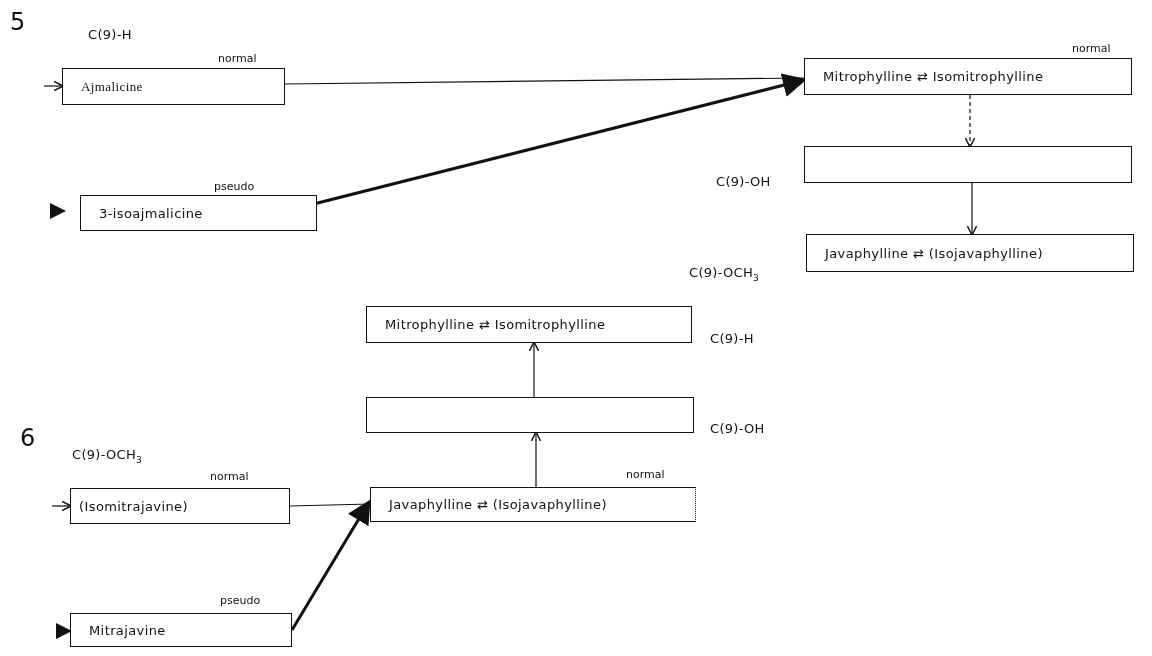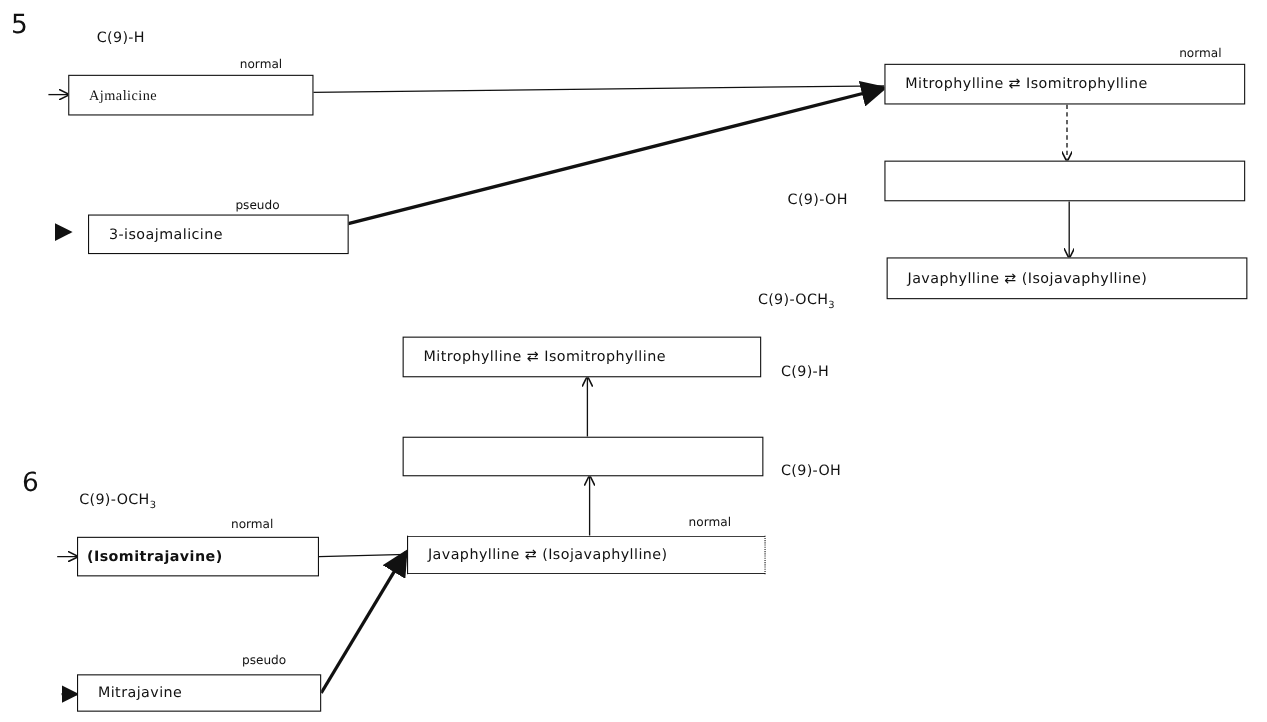--- a/index.html
+++ b/index.html
@@ -76,21 +76,21 @@
 
 <div class="box" style="left:366px; top:397px; width:328px; height:36px;">
   <span></span>
 </div>
 <div class="lbl" style="left:710px; top:404px;">C(9)-OH</div>
 
 <div class="big" style="left:20px; top:424px;">6</div>
 <div class="lbl" style="left:72px; top:430px;"><span>C(9)-OCH</span><sub>3</sub></div>
 
 <div class="small" style="left:210px; top:470px;">normal</div>
-<div class="box" style="left:70px; top:488px; width:220px; height:36px; padding-left:8px;font-weight:bold;">
+<div class="box" style="left:70px; top:488px; width:220px; height:36px; padding-left:8px;">
   <span>(Isomitrajavine)</span>
 </div>
 
 <div class="small" style="left:626px; top:468px;">normal</div>
 <div class="box" style="left:370px; top:487px; width:326px; height:35px; border-right-style:dotted;">
   <span>Javaphylline ⇄ (Isojavaphylline)</span>
 </div>
 
 <div class="small" style="left:220px; top:594px;">pseudo</div>
 <div class="box" style="left:70px; top:613px; width:222px; height:34px;">

